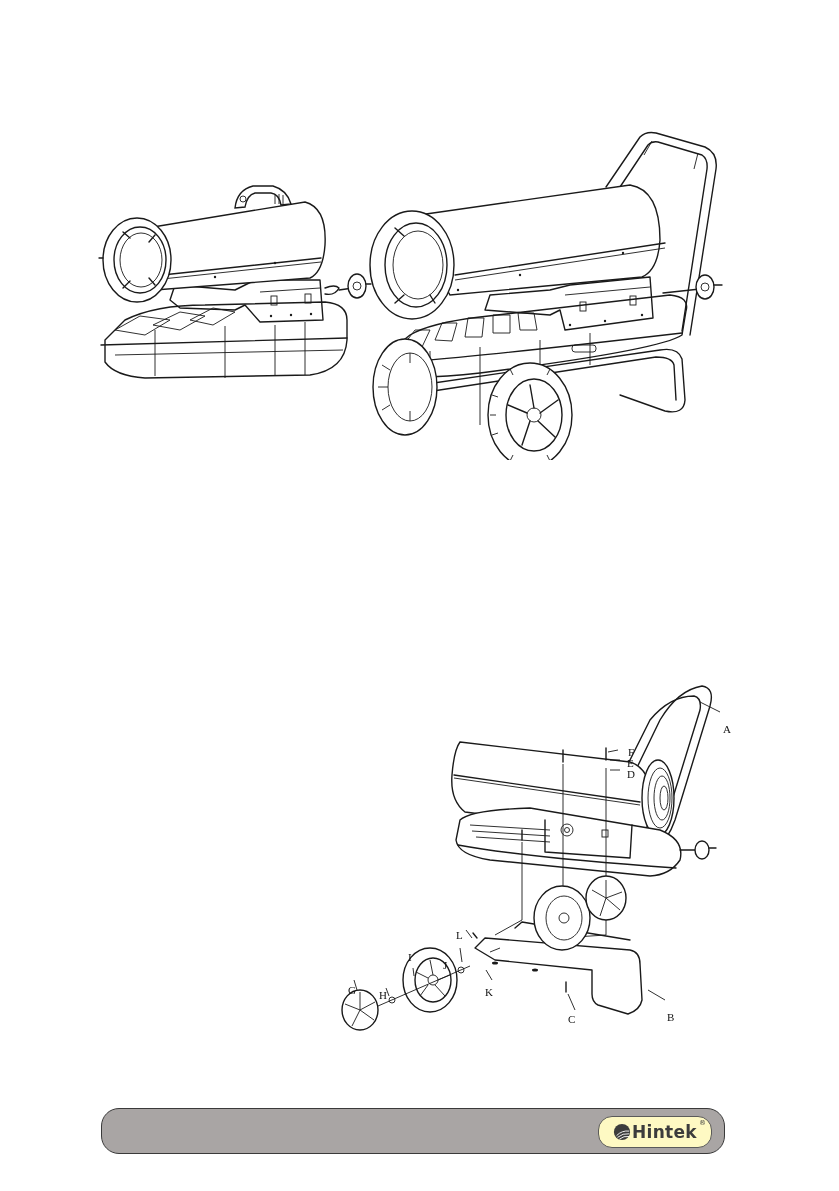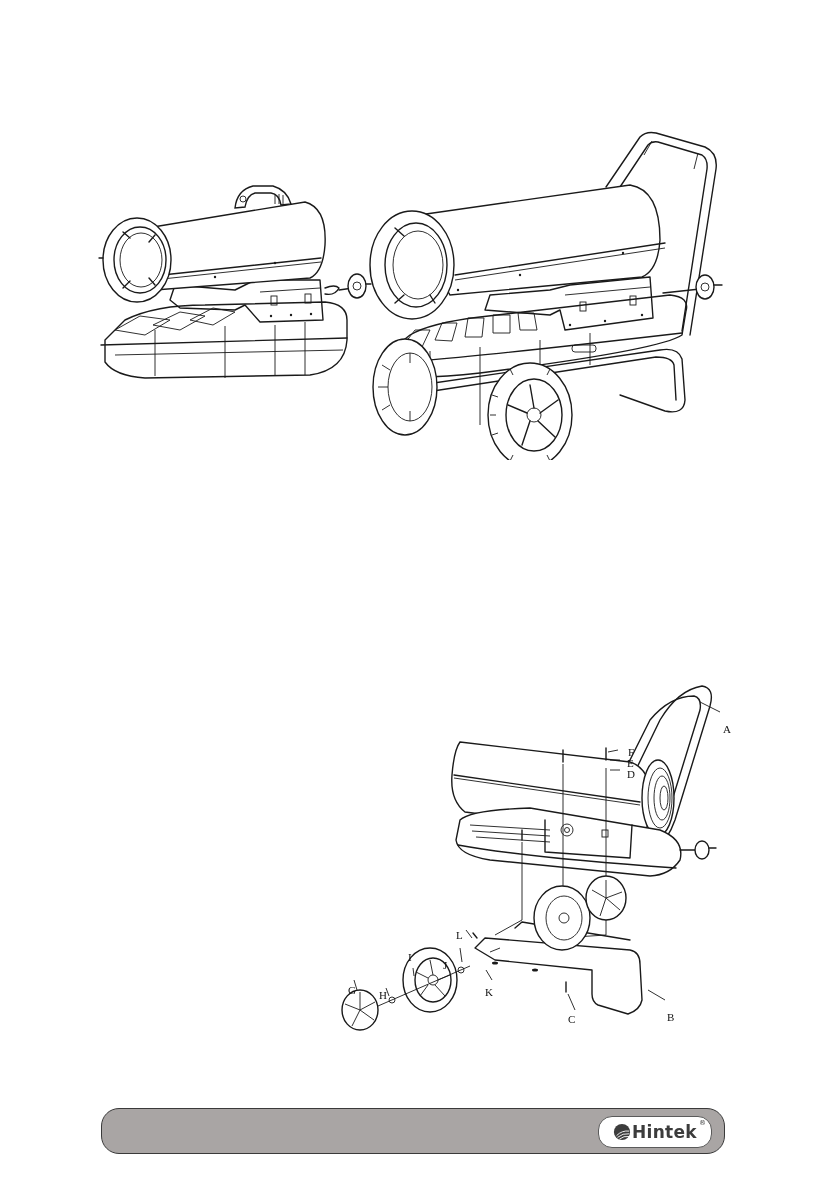--- a/index.html
+++ b/index.html
@@ -10,21 +10,21 @@
   .thin { fill:none; stroke:#1a1a1a; stroke-width:0.9; }
   .fillw { fill:#ffffff; stroke:#1a1a1a; stroke-width:1.4; }
   .dot { fill:#1a1a1a; }
   .part-label { position:absolute; font-family:"Liberation Serif", serif; font-size:11px; color:#111; line-height:1; }
   .footer-bar {
     position:absolute; left:101px; top:1108px; width:622px; height:44px;
     background:#a9a5a4; border:1.5px solid #3a3a3a; border-radius:18px;
   }
   .logo {
     position:absolute; right:12px; top:7px; width:112px; height:30px;
-    background:#ffffff; border:1.5px solid #5a5a5a; border-radius:14px;
+    background:#fef9c3; border:1.5px solid #5a5a5a; border-radius:14px;
     display:flex; align-items:center; justify-content:center; gap:1px;
   }
   .logo-mark { width:18px; height:18px; }
   .logo-text { font-family:"DejaVu Sans", sans-serif; font-weight:bold; font-size:17px; color:#3c3c3c; letter-spacing:0.3px; }
   .logo-reg { position:absolute; right:5px; top:2px; font-family:"DejaVu Sans", sans-serif; font-size:7px; color:#3c3c3c; }
 </style>
 </head>
 <body>
 
 <div class="figure" style="left:95px; top:180px;">

